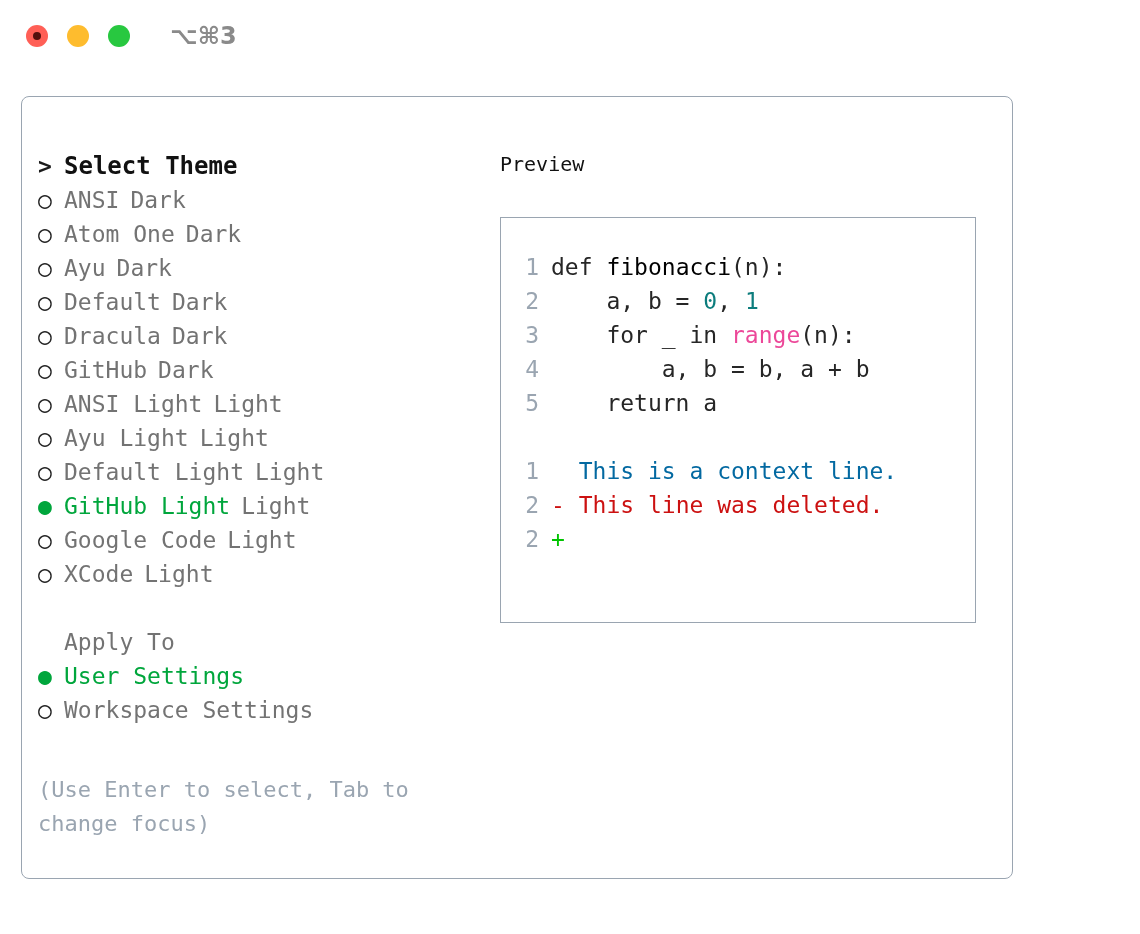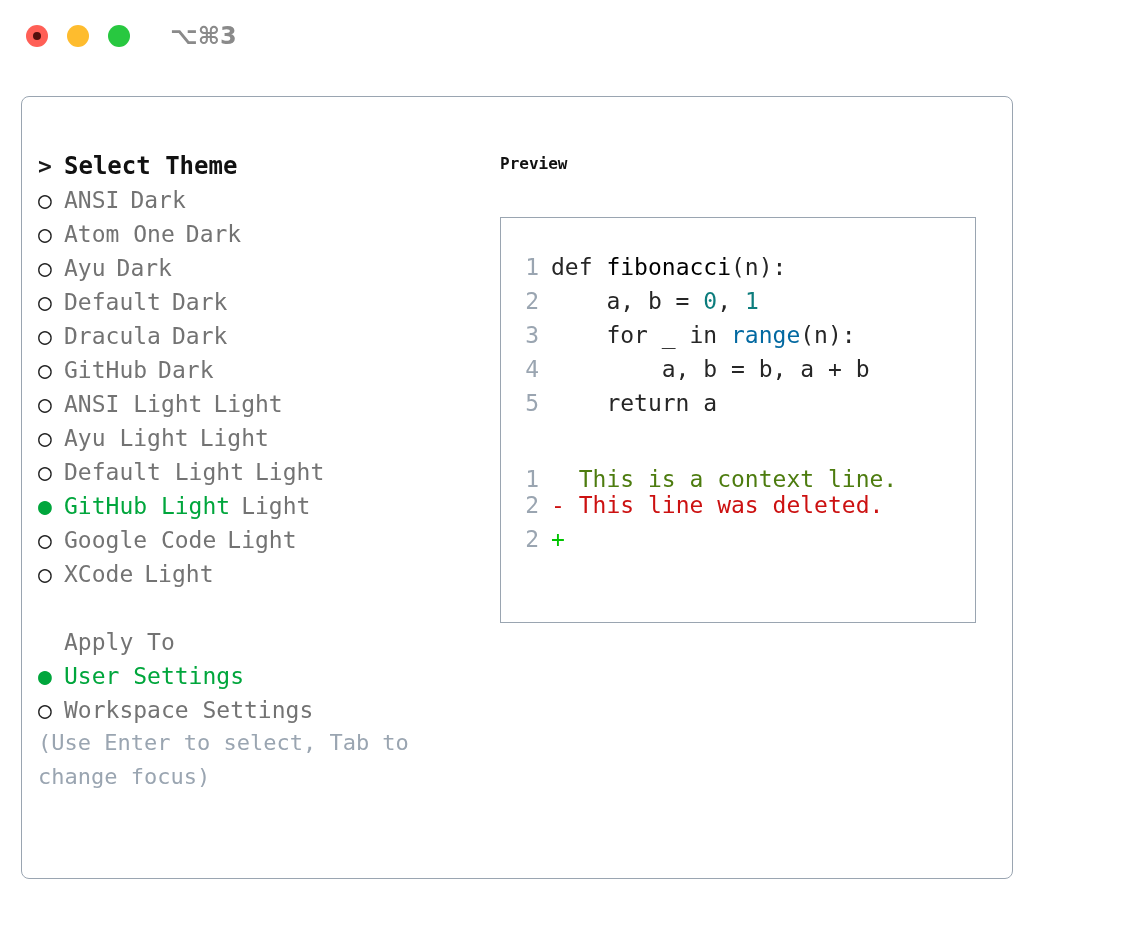--- a/index.html
+++ b/index.html
@@ -109,37 +109,37 @@
   .row.selected .label { color: #00a63c; }
   .tag {
     color: #737373;
     margin-left: 11px;
   }
   .spacer-row { height: 34px; }
 
   .hint {
     position: absolute;
     left: 16px;
-    top: 629px;
+    top: 676px;
     width: 410px;
     font-size: 22px;
     line-height: 34px;
     color: #9aa5b1;
   }
 
   
   .right-col {
     position: absolute;
     left: 478px;
     top: 52px;
     width: 500px;
   }
   .preview-title {
-    font-size: 16px;
-    font-weight: bold;
+    font-size: 20px;
+    font-weight: normal;
     color: #111111;
     height: 34px;
     line-height: 30px;
   }
   .code-panel {
     margin-top: 34px;
     width: 476px;
     height: 406px;
     border: 1.5px solid #9aa5b1;
     box-sizing: border-box;
@@ -157,24 +157,24 @@
     display: inline-block;
     width: 26px;
     flex: 0 0 26px;
     text-align: right;
     color: #9aa5b1;
     margin-right: 12px;
   }
   .code-body { color: #262626; }
   .tok-fn     { color: #000000; }
   .tok-num    { color: #0d7d7d; }
-  .tok-builtin{ color: #0369a1; }
+  .tok-builtin{ color: #ec4899; }
   .tok-plain  { color: #262626; }
   .blank-line { height: 34px; }
-  .diff-ctx { color: #4d7c0f; margin-top: 8px; }
+  .diff-ctx { color: #0369a1; }
   .diff-del { color: #cc1111; }
   .diff-add { color: #00c400; }
 </style>
 </head>
 <body>
 
 <div class="titlebar">
   <div class="dots">
     <span class="dot red"></span>
     <span class="dot yellow"></span>

